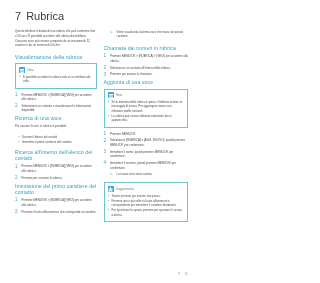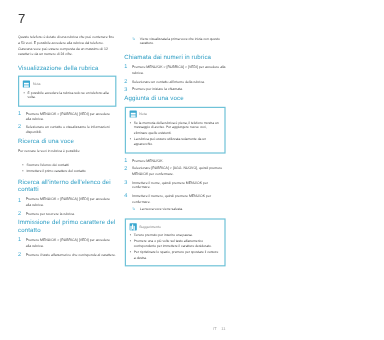--- a/index.html
+++ b/index.html
@@ -181,20 +181,21 @@
   .footer-lang { font-size: 3.2px; color: #9a9a9a; }
   .footer-page { font-size: 3.4px; color: #9a9a9a; }
 </style>
 </head>
 <body>
 
 <div class="page">
 
   <div class="chapter">
     <span class="chapter-num">7</span>
+    <span class="chapter-title">Rubrica</span>
   </div>
 
   <div class="columns">
 
     <div class="col">
 
       <p class="intro">Questo telefono è dotato di una rubrica che può contenere fino a 50 voci. È possibile accedere alla rubrica dal telefono. Ciascuna voce può essere composta da un massimo di 12 caratteri e da un numero di 24 cifre.</p>
 
       <h2 class="sec">Visualizzazione della rubrica</h2>
       <div class="callout">

